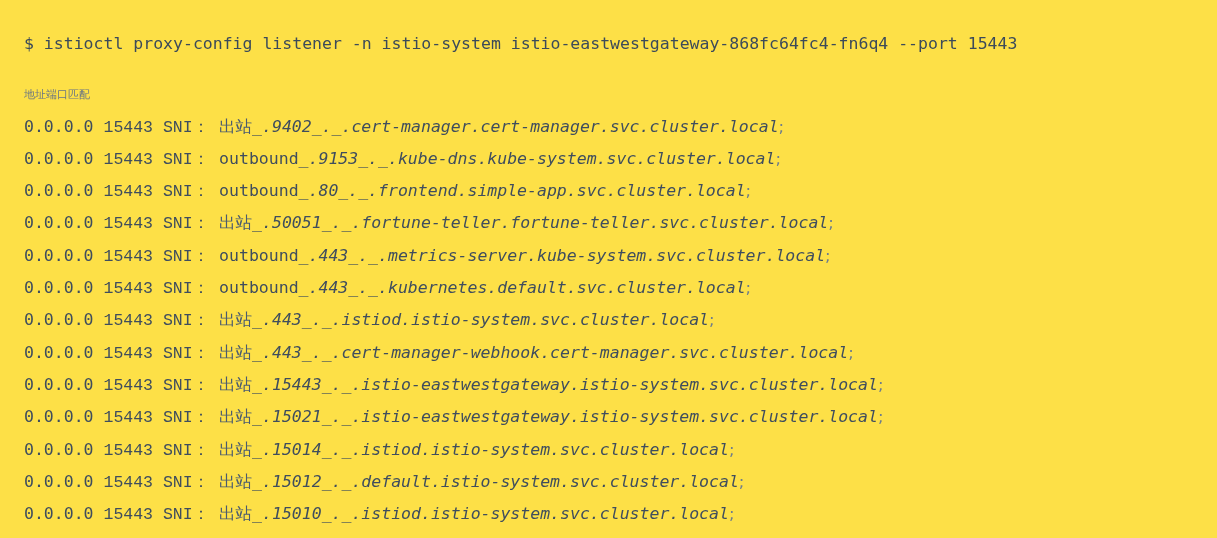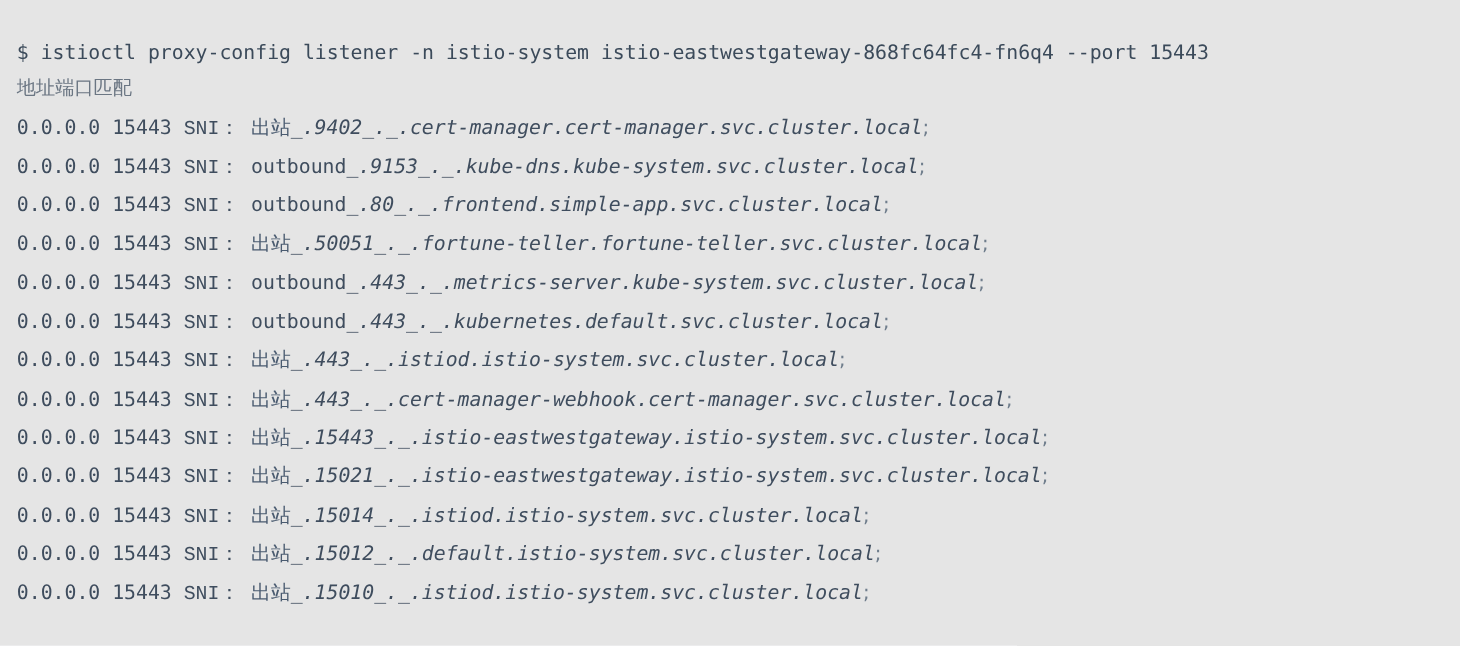--- a/index.html
+++ b/index.html
@@ -11,40 +11,41 @@
     height: 538px;
     background: #f6f7f9;
     font-family: "DejaVu Sans Mono", "Liberation Mono", monospace;
     color: #3f4d5e;
     overflow: hidden;
   }
   .terminal {
     box-sizing: border-box;
     width: 1217px;
     height: 538px;
-    background: #e5e5e5;
-    padding: 28px 0 0 14px;
+    background: #fde047;
+    padding: 28px 0 0 24px;
   }
   .line {
     font-size: 16.5px;
     line-height: 31.3px;
     white-space: pre;
     letter-spacing: 0px;
     color: #3f4d5e;
   }
   .line.command {
     color: #3b4a5a;
   }
   .line.header {
     color: #6b7683;
-    font-family: Liberation Mono, monospace;
-    font-size: 16px;
+    font-family: Liberation Sans, sans-serif;
+    font-size: 11px;
+    margin-top: 20px;
   }
   .addr     { color: #3f4d5e; }
-  .port     { color: #3f4d5e; }
+  .port     { color: #3f4d5e; font-family: Liberation Mono, monospace; }
   .sni-key  { color: #3f4d5e; font-family: Liberation Mono, monospace; }
   .sni-sep  { color: #3f4d5e; }
   .dir-cjk  { color: #4a5b70; font-family: "DejaVu Sans", "Liberation Sans", sans-serif; }
   .dir-en   { color: #3f4d5e; margin-top: 46px; }
   .fqdn     { color: #3f4d5e; font-style: italic; }
   .semi     { color: #6f7d8c; }
   .cjk      { font-family: "DejaVu Sans", "Liberation Sans", sans-serif; }
 </style>
 </head>
 <body>

